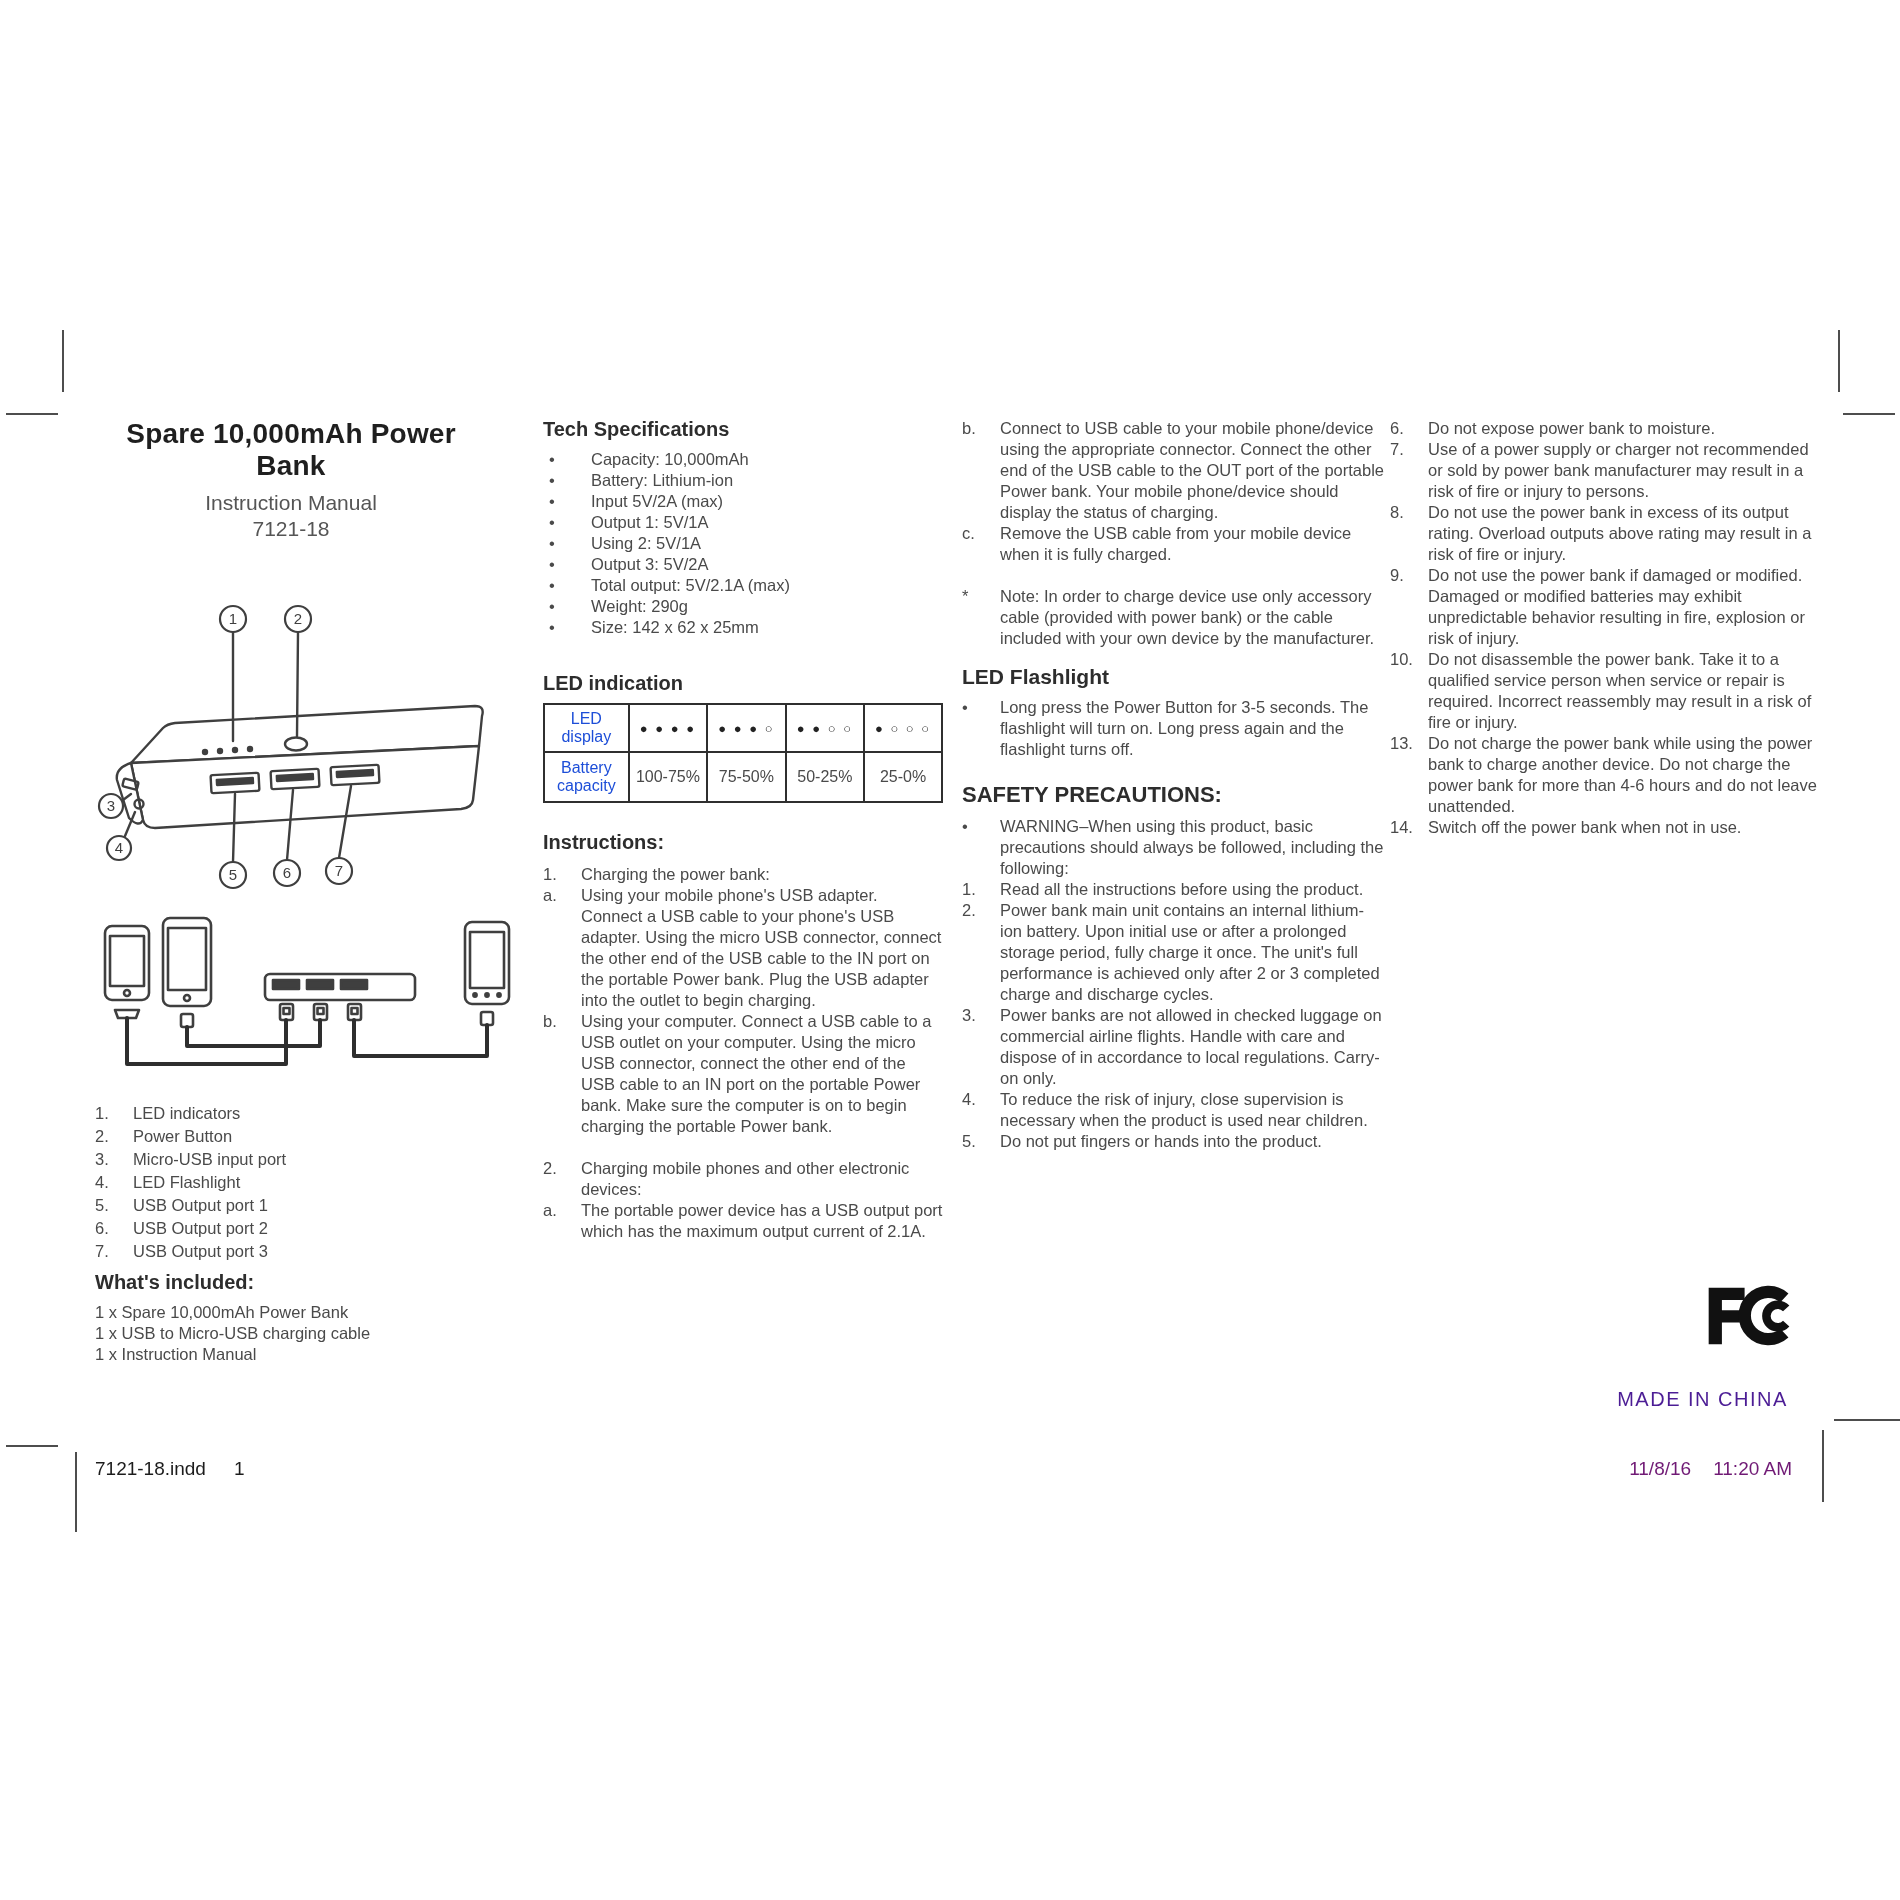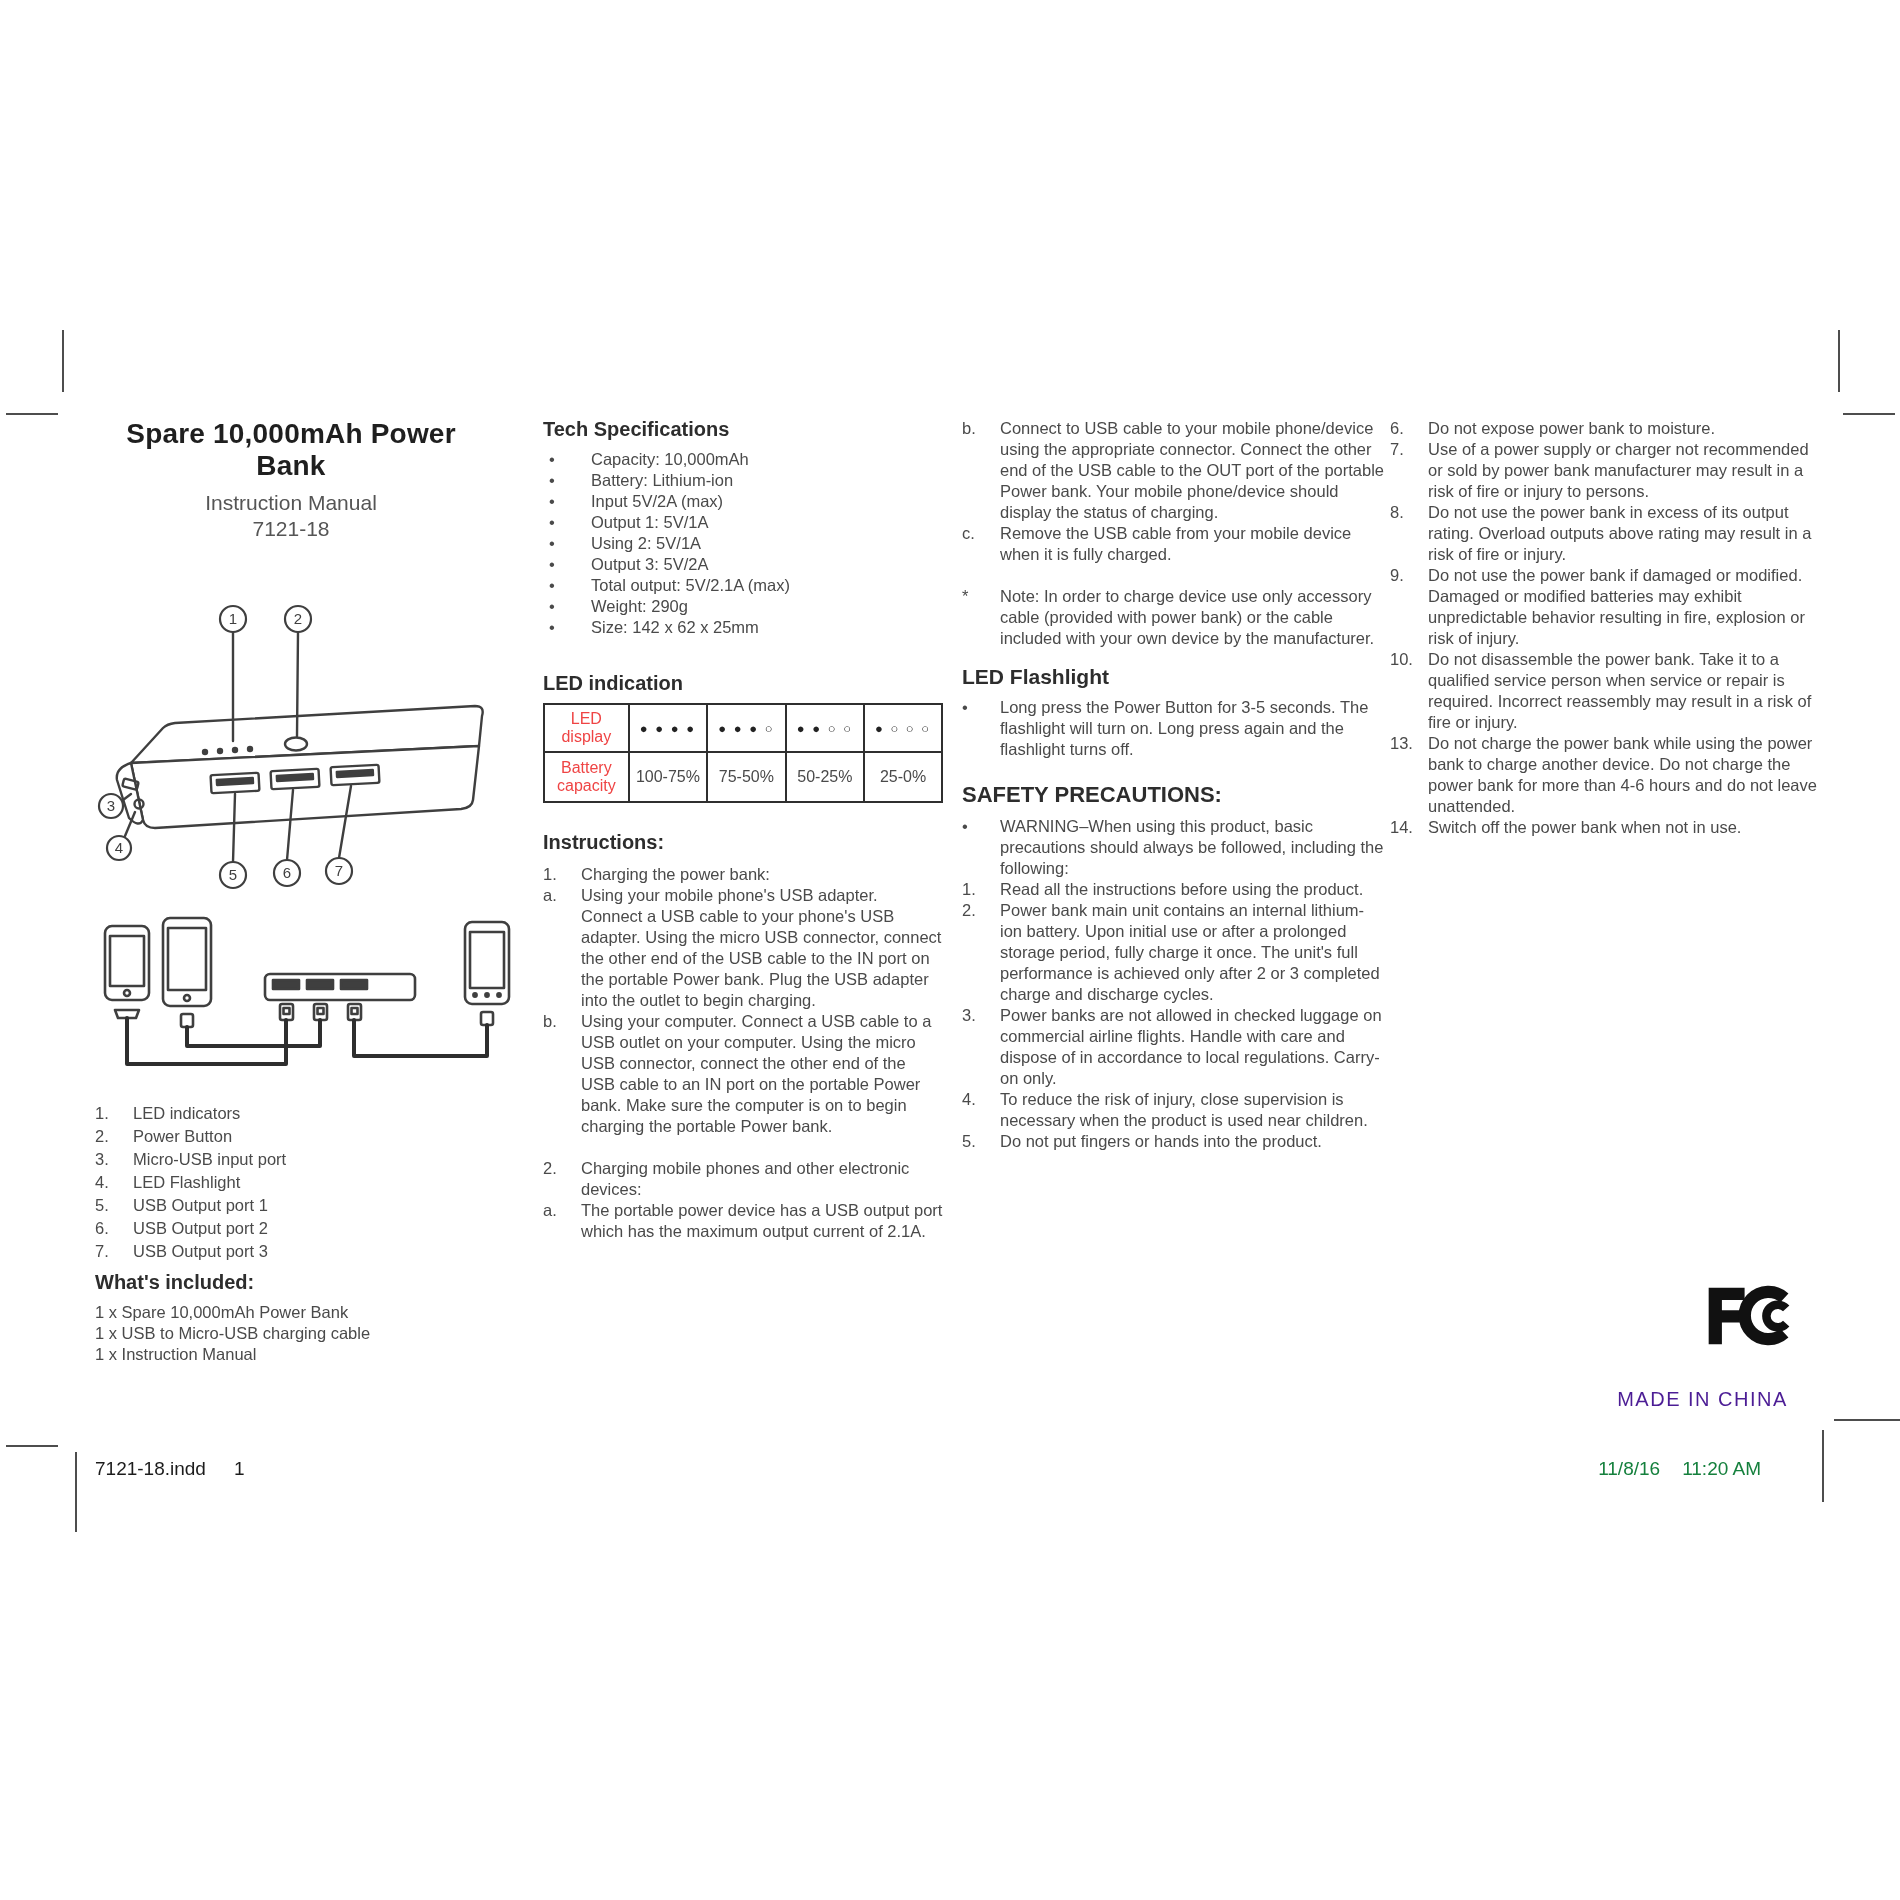--- a/index.html
+++ b/index.html
@@ -27,36 +27,36 @@
   .li-row.gap-before{margin-top:21px;}
   .li-marker{flex:none;width:38px;}
   .li-text{flex:1;}
   .parts-list .li-row{line-height:23px;}
   .tech-list .li-marker{width:42px;padding-left:6px;}
   .included-list{margin-top:6px;}
 
   
   .led-table{border-collapse:collapse;margin-top:4px;}
   .led-table td{border:2.5px solid #2f2f2f;text-align:center;vertical-align:middle;}
-  .led-table .lbl{width:76px;font-size:16px;line-height:18px;color:#ef4444;padding:5px 4px;}
+  .led-table .lbl{width:76px;font-size:16px;line-height:18px;color:#1d4ed8;padding:5px 4px;}
   .led-table .leds{width:78px;height:44px;font-size:13px;letter-spacing:2px;color:#222;}
   .led-table .cap{height:46px;font-size:16px;color:#4a4a4a;border-radius:15px;}
 
   .diagram{display:block;}
   .pb-svg{margin:36px 0 0 -12px;}
   .chg-svg{margin:18px 0 0 -2px;}
 
   .fcc-box{position:absolute;left:1690px;top:1285px;width:130px;text-align:center;}
   .made-in{position:absolute;left:1585px;top:1388px;width:235px;text-align:center;
            font-size:20px;color:#4c1d95;letter-spacing:1.5px;white-space:nowrap;}
 
   .footer-left{position:absolute;left:95px;top:1458px;font-size:19px;color:#1c1c1c;}
   .footer-left .gap{display:inline-block;width:28px;}
-  .footer-right{position:absolute;left:1421px;top:1458px;width:340px;text-align:right;
-                font-size:19px;color:#15803d;}
+  .footer-right{position:absolute;left:1452px;top:1458px;width:340px;text-align:right;
+                font-size:19px;color:#701a75;}
   .footer-right .gap{display:inline-block;width:22px;}
 
   svg text{font-family:"Liberation Sans", sans-serif;}
 </style>
 </head>
 <body>
 
 <div class="canvas">
 
   <div class="crop" style="left:62px;top:330px;width:2px;height:62px;"></div>

